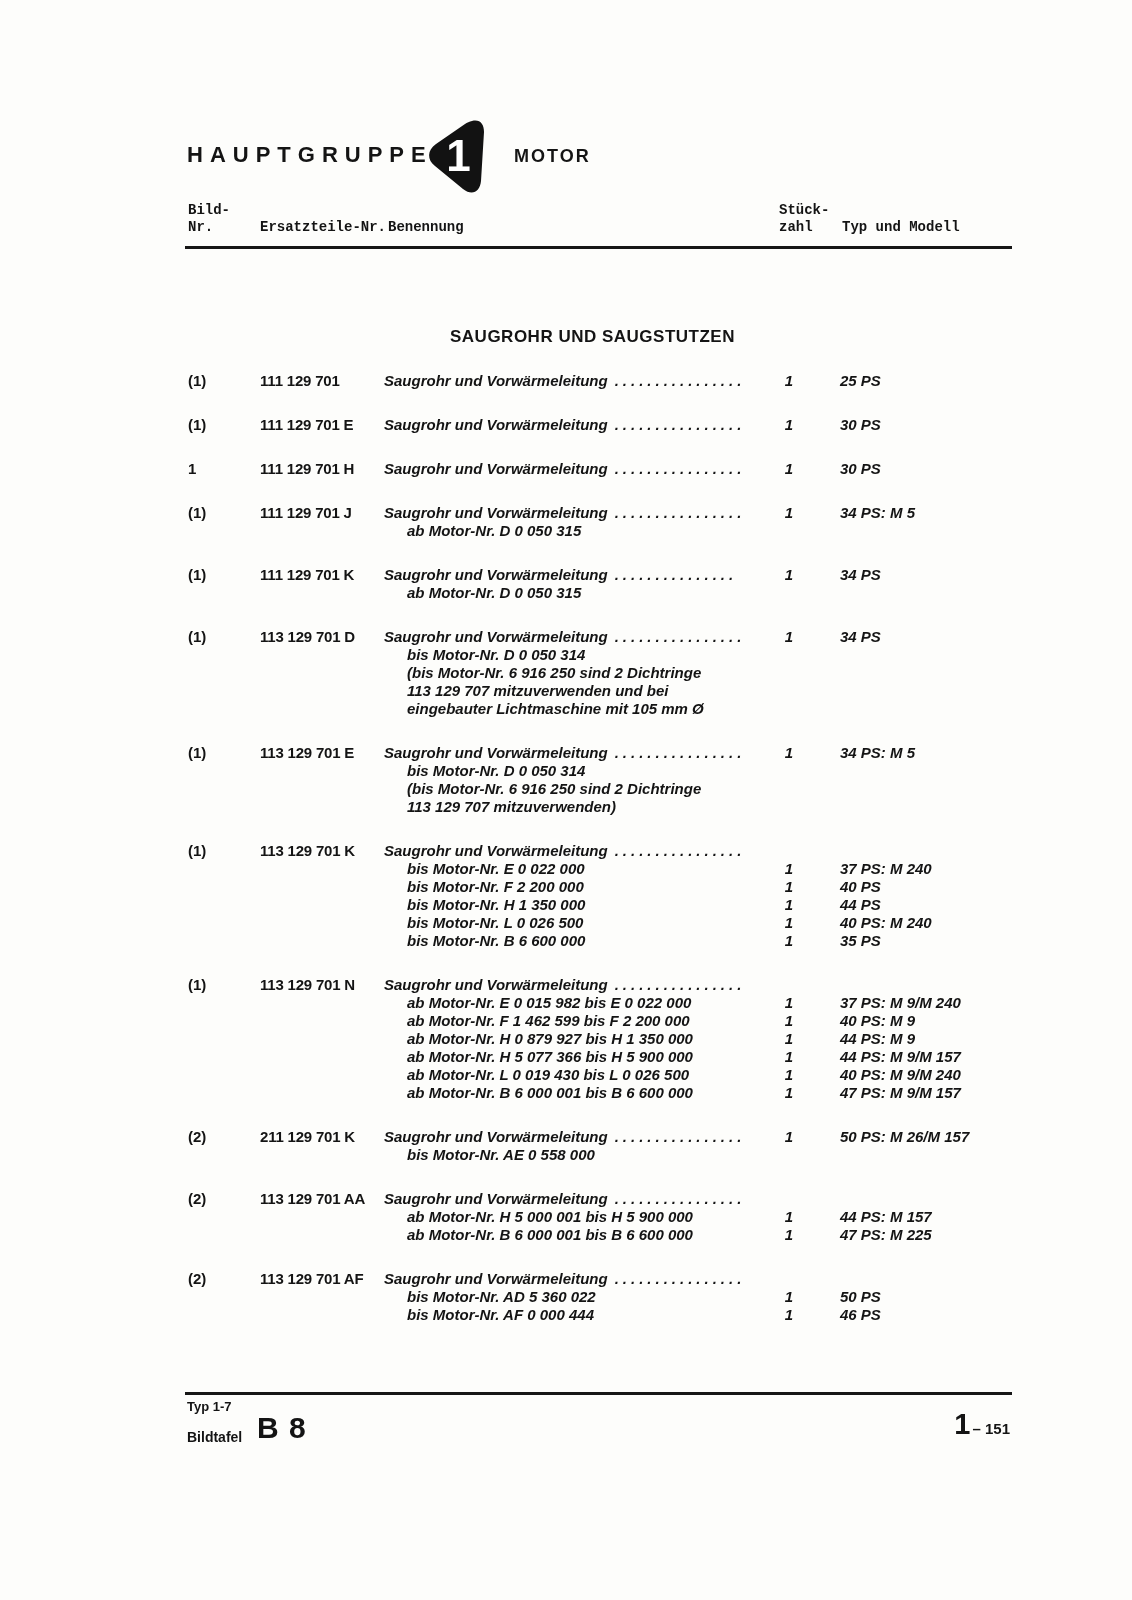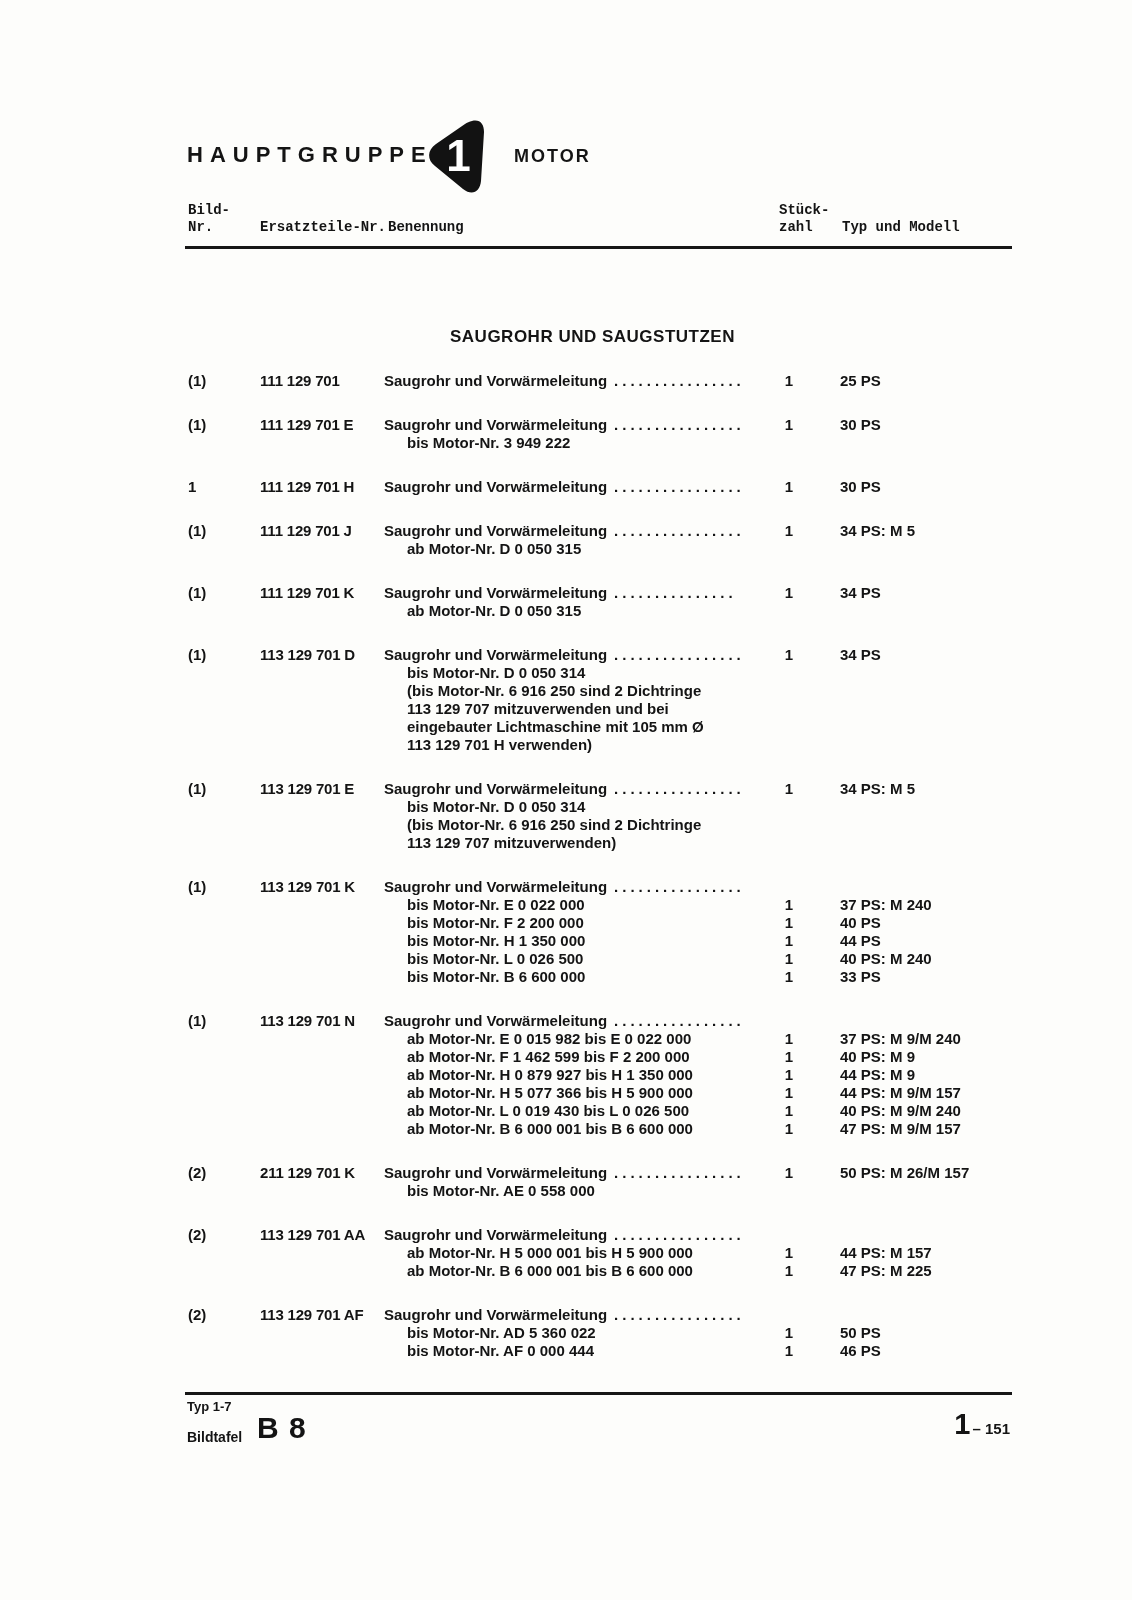--- a/index.html
+++ b/index.html
@@ -44,21 +44,21 @@
   .section-title{
     position:absolute;left:450px;top:327px;
     font-size:17px;letter-spacing:0.5px;white-space:nowrap;
   }
   
   .rows{position:absolute;left:188px;top:372px;width:824px;font-size:15px;}
   .row{position:relative;margin-bottom:26px;}
   .col-bild{position:absolute;left:0;top:0;line-height:18px;}
   .col-part{position:absolute;left:72px;top:0;line-height:18px;letter-spacing:-0.2px;white-space:nowrap;}
   .lines{margin-left:196px;}
-  .line{position:relative;height:18px;line-height:18px;white-space:nowrap;}
+  .line{position:relative;height:18px;line-height:18px;white-space:nowrap;font-style:italic;}
   .line .txt{display:inline-block;}
   .line.indent .txt{margin-left:23px;}
   .leader{letter-spacing:4px;margin-left:7px;}
   .line .qty{position:absolute;left:388px;top:0;width:34px;text-align:center;}
   .line .model{position:absolute;left:456px;top:0;white-space:nowrap;}
   
   .foot-type{position:absolute;left:187px;top:1399px;font-size:13px;}
   .foot-plate-label{position:absolute;left:187px;top:1429px;font-size:14px;}
   .foot-plate-num{position:absolute;left:257px;top:1411px;font-size:30px;letter-spacing:1px;}
   .foot-page{
@@ -106,21 +106,20 @@
         <span class="col-part">111 129 701</span>
         <div class="lines">
           <div class="line"><span class="txt">Saugrohr und Vorwärmeleitung</span><span class="leader">................</span><span class="qty">1</span><span class="model">25 PS</span></div>
         </div>
       </div>
       <div class="row">
         <span class="col-bild">(1)</span>
         <span class="col-part">111 129 701 E</span>
         <div class="lines">
           <div class="line"><span class="txt">Saugrohr und Vorwärmeleitung</span><span class="leader">................</span><span class="qty">1</span><span class="model">30 PS</span></div>
-          <div class="line indent"><span class="txt">bis Motor-Nr. 3 949 222</span></div>
         </div>
       </div>
       <div class="row">
         <span class="col-bild">1</span>
         <span class="col-part">111 129 701 H</span>
         <div class="lines">
           <div class="line"><span class="txt">Saugrohr und Vorwärmeleitung</span><span class="leader">................</span><span class="qty">1</span><span class="model">30 PS</span></div>
         </div>
       </div>
       <div class="row">
@@ -141,21 +140,20 @@
       </div>
       <div class="row">
         <span class="col-bild">(1)</span>
         <span class="col-part">113 129 701 D</span>
         <div class="lines">
           <div class="line"><span class="txt">Saugrohr und Vorwärmeleitung</span><span class="leader">................</span><span class="qty">1</span><span class="model">34 PS</span></div>
           <div class="line indent"><span class="txt">bis Motor-Nr. D 0 050 314</span></div>
           <div class="line indent"><span class="txt">(bis Motor-Nr. 6 916 250 sind 2 Dichtringe</span></div>
           <div class="line indent"><span class="txt">113 129 707 mitzuverwenden und bei</span></div>
           <div class="line indent"><span class="txt">eingebauter Lichtmaschine mit 105 mm Ø</span></div>
-          <div class="line indent"><span class="txt">113 129 701 H verwenden)</span></div>
         </div>
       </div>
       <div class="row">
         <span class="col-bild">(1)</span>
         <span class="col-part">113 129 701 E</span>
         <div class="lines">
           <div class="line"><span class="txt">Saugrohr und Vorwärmeleitung</span><span class="leader">................</span><span class="qty">1</span><span class="model">34 PS: M 5</span></div>
           <div class="line indent"><span class="txt">bis Motor-Nr. D 0 050 314</span></div>
           <div class="line indent"><span class="txt">(bis Motor-Nr. 6 916 250 sind 2 Dichtringe</span></div>
           <div class="line indent"><span class="txt">113 129 707 mitzuverwenden)</span></div>
@@ -163,21 +161,21 @@
       </div>
       <div class="row">
         <span class="col-bild">(1)</span>
         <span class="col-part">113 129 701 K</span>
         <div class="lines">
           <div class="line"><span class="txt">Saugrohr und Vorwärmeleitung</span><span class="leader">................</span></div>
           <div class="line indent"><span class="txt">bis Motor-Nr. E 0 022 000</span><span class="qty">1</span><span class="model">37 PS: M 240</span></div>
           <div class="line indent"><span class="txt">bis Motor-Nr. F 2 200 000</span><span class="qty">1</span><span class="model">40 PS</span></div>
           <div class="line indent"><span class="txt">bis Motor-Nr. H 1 350 000</span><span class="qty">1</span><span class="model">44 PS</span></div>
           <div class="line indent"><span class="txt">bis Motor-Nr. L 0 026 500</span><span class="qty">1</span><span class="model">40 PS: M 240</span></div>
-          <div class="line indent"><span class="txt">bis Motor-Nr. B 6 600 000</span><span class="qty">1</span><span class="model">33 PS</span></div>
+          <div class="line indent"><span class="txt">bis Motor-Nr. B 6 600 000</span><span class="qty">1</span><span class="model">35 PS</span></div>
         </div>
       </div>
       <div class="row">
         <span class="col-bild">(1)</span>
         <span class="col-part">113 129 701 N</span>
         <div class="lines">
           <div class="line"><span class="txt">Saugrohr und Vorwärmeleitung</span><span class="leader">................</span></div>
           <div class="line indent"><span class="txt">ab Motor-Nr. E 0 015 982 bis E 0 022 000</span><span class="qty">1</span><span class="model">37 PS: M 9/M 240</span></div>
           <div class="line indent"><span class="txt">ab Motor-Nr. F 1 462 599 bis F 2 200 000</span><span class="qty">1</span><span class="model">40 PS: M 9</span></div>
           <div class="line indent"><span class="txt">ab Motor-Nr. H 0 879 927 bis H 1 350 000</span><span class="qty">1</span><span class="model">44 PS: M 9</span></div>

